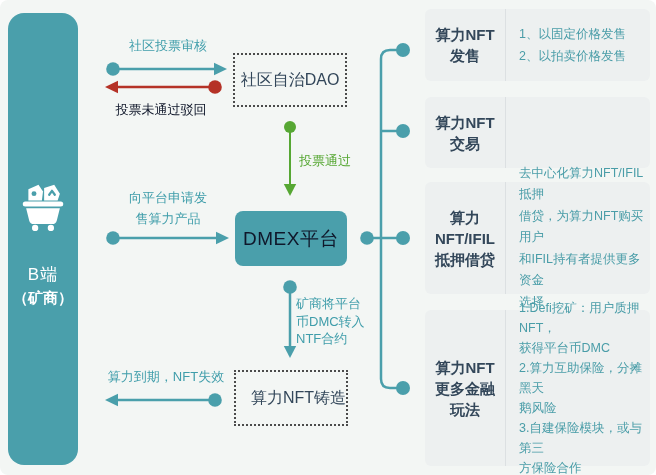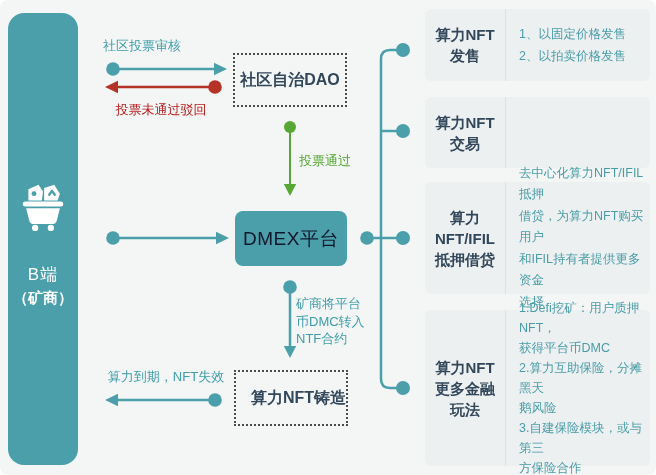--- a/index.html
+++ b/index.html
@@ -23,36 +23,36 @@
     background:var(--teal);border-radius:16px;color:#fff;text-align:center;
   }
   .left-panel .cart{position:absolute;left:50%;top:166px;transform:translateX(-50%);}
   .left-panel .t1{position:absolute;left:0;right:0;top:250px;font-size:17px;font-weight:500;letter-spacing:1px;}
   .left-panel .t2{position:absolute;left:0;right:0;top:276px;font-size:15px;font-weight:700;}
 
   
   .dashed-box{
     position:absolute;border:2px dotted #4B4B4B;
     display:flex;align-items:center;justify-content:center;
-    color:var(--navy);font-size:16px;font-weight:700;box-sizing:border-box;
+    color:var(--navy);font-size:16px;font-weight:400;box-sizing:border-box;
   }
   .dao-box{left:233px;top:53px;width:114px;height:54px;}
   .mint-box{left:234px;top:370px;width:114px;height:56px;justify-content:flex-end;}
   .dmex-box{
     position:absolute;left:235px;top:211px;width:112px;height:55px;
     background:var(--teal);border-radius:8px;color:#0f172a;font-size:19px;font-weight:500;
     display:flex;align-items:center;justify-content:center;letter-spacing:.5px;
   }
 
   
   .edge-label{position:absolute;font-size:13px;font-weight:500;white-space:pre-line;}
   .el-teal{color:var(--teal-text);}
-  .el-red{color:#b91c1c;}
+  .el-red{color:#0f172a;}
   .el-green{color:var(--green);}
-  .lbl-vote-review{left:103px;top:37px;width:130px;text-align:left;}
+  .lbl-vote-review{left:103px;top:37px;width:130px;text-align:center;}
   .lbl-vote-rejected{left:92px;top:101px;width:138px;text-align:center;}
   .lbl-vote-passed{left:299px;top:152px;}
   .lbl-apply{left:103px;top:187px;width:130px;text-align:center;line-height:21px;}
   .lbl-transfer{left:296px;top:295px;line-height:17.5px;text-align:left;}
   .lbl-expire{left:95px;top:368px;width:142px;text-align:center;}
 
   
   .card{
     position:absolute;left:425px;width:225px;background:var(--card-bg);
     border-radius:6px;display:flex;flex-direction:row;box-sizing:border-box;
@@ -147,20 +147,22 @@
   <div class="dmex-box">
     <span>DMEX平台</span>
   </div>
   <div class="dashed-box mint-box">
     <span>算力NFT铸造</span>
   </div>
 
   <div class="edge-label el-teal lbl-vote-review">社区投票审核</div>
   <div class="edge-label el-red lbl-vote-rejected">投票未通过驳回</div>
   <div class="edge-label el-green lbl-vote-passed">投票通过</div>
+  <div class="edge-label el-teal lbl-apply">向平台申请发
+售算力产品</div>
   <div class="edge-label el-teal lbl-transfer">矿商将平台
 币DMC转入
 NTF合约</div>
   <div class="edge-label el-teal lbl-expire">算力到期，NFT失效</div>
 
   <div class="card card-1">
     <div class="label-cell">算力NFT
 发售</div>
     <div class="divider"></div>
     <div class="desc-cell">1、以固定价格发售

